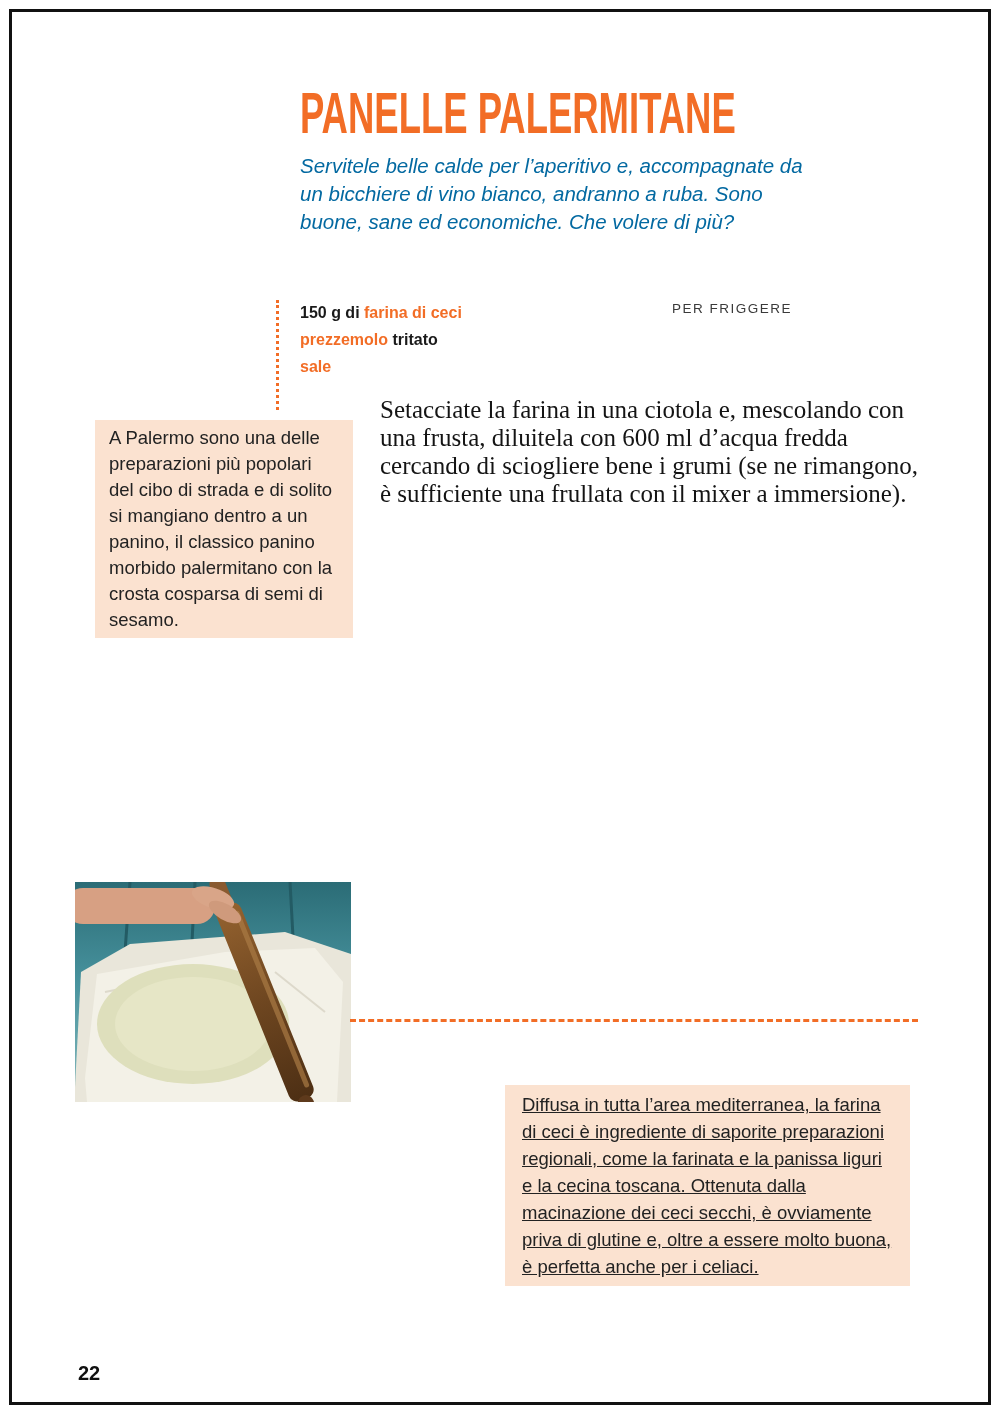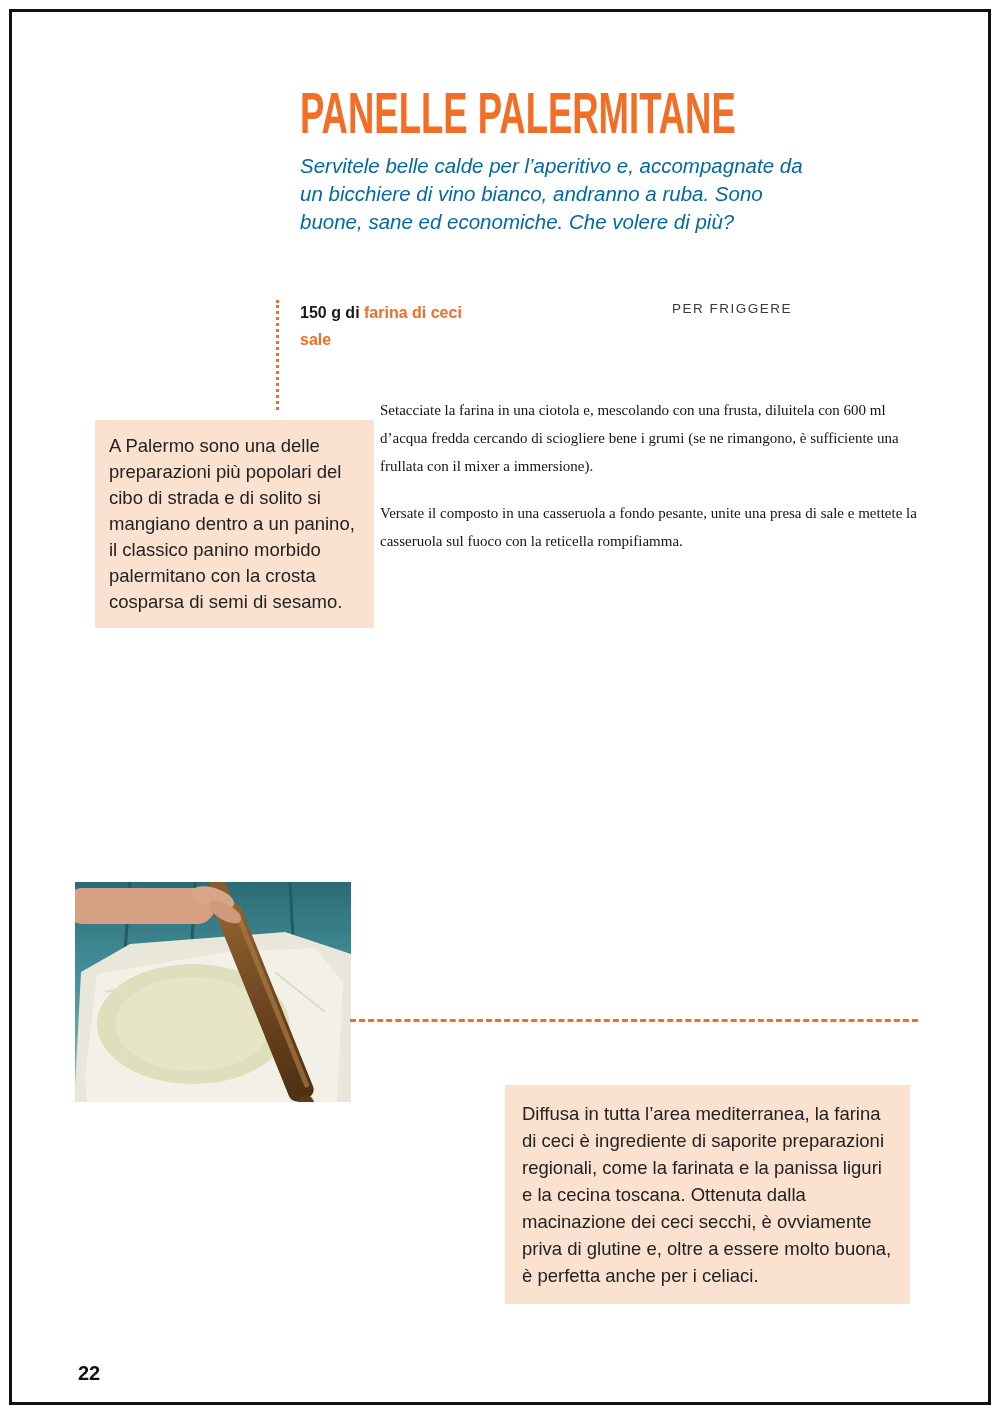--- a/index.html
+++ b/index.html
@@ -51,45 +51,45 @@
     position: absolute; left: 645px; top: 301px; width: 300px; margin-left: 27px;
   }
   .fry-label {
     font-size: 13.5px; letter-spacing: 1.5px; color: #3a3a3a;
     font-weight: normal; margin-bottom: 7px;
   }
   .fry-line { font-weight: bold; font-size: 19px; }
   .orange { color: #f26d26; }
   .black { color: #1a1a1a; }
   .side-note {
-    position: absolute; left: 95px; top: 420px; width: 279px;
+    position: absolute; left: 95px; top: 420px; width: 258px;
     background: #fbe2d0;
-    padding: 13px 14px;
+    padding: 5px 14px;
     font-size: 18.5px; line-height: 26px; color: #222222;
   }
   .steps {
     position: absolute; left: 380px; top: 396px; width: 545px;
     font-family: "Liberation Serif", serif;
-    font-size: 15px; line-height: 28px; color: #141414;
+    font-size: 25px; line-height: 28px; color: #141414;
   }
   .steps p { margin-bottom: 19px; }
   .photo {
     position: absolute; left: 75px; top: 882px; width: 276px; height: 220px;
     overflow: hidden;
   }
   .photo svg { display: block; width: 100%; height: 100%; }
   .dashed-hline {
     position: absolute; left: 350px; top: 1019px; width: 568px; height: 0;
     border-top: 3px dashed #f26d26;
   }
   .info-box {
     position: absolute; left: 505px; top: 1085px; width: 405px;
     background: #fbe2d0;
-    padding: 15px 17px;
-    font-size: 18.5px; line-height: 27px; color: #222222;
+    padding: 6px 17px;
+    font-size: 18.5px; line-height: 27px; color: #222222; text-decoration: underline;
   }
   .page-number {
     position: absolute; left: 78px; top: 1318px;
     font-weight: bold; font-size: 20px; color: #111111; margin-top: 44px;
   }
 </style>
 </head>
 <body>
 
 <div class="page">
@@ -97,32 +97,32 @@
   <div class="frame"></div>
 
   <h1 class="title">PANELLE PALERMITANE</h1>
 
   <p class="intro">Servitele belle calde per l’aperitivo e, accompagnate da un bicchiere di vino bianco, andranno a ruba. Sono buone, sane ed economiche. Che volere di più?</p>
 
   <div class="dotted-vline"></div>
 
   <div class="ingredients-left">
     <div><span class="black">150 g di </span><span class="orange">farina di ceci</span></div>
+    <div><span class="orange">prezzemolo</span><span class="black"> tritato</span></div>
     <div><span class="orange">sale</span></div>
   </div>
 
   <div class="ingredients-right">
     <div class="fry-label">PER FRIGGERE</div>
   </div>
 
   <div class="side-note">A Palermo sono una delle preparazioni più popolari del cibo di strada e di solito si mangiano dentro a un panino, il classico panino morbido palermitano con la crosta cosparsa di semi di sesamo.</div>
 
   <div class="steps">
     <p>Setacciate la farina in una ciotola e, mescolando con una frusta, diluitela con 600 ml d’acqua fredda cercando di sciogliere bene i grumi (se ne rimangono, è sufficiente una frullata con il mixer a immersione).</p>
-    <p>Versate il composto in una casseruola a fondo pesante, unite una presa di sale e mettete la casseruola sul fuoco con la reticella rompifiamma.</p>
   </div>
 
   <div class="photo">
     <svg viewBox="0 0 276 220" preserveAspectRatio="none">
       <defs>
         <linearGradient id="tealGrad" x1="0" y1="0" x2="0" y2="1">
           <stop offset="0" stop-color="#2b6c76"></stop>
           <stop offset="0.45" stop-color="#47929d"></stop>
           <stop offset="1" stop-color="#86b9bc"></stop>
         </linearGradient>

